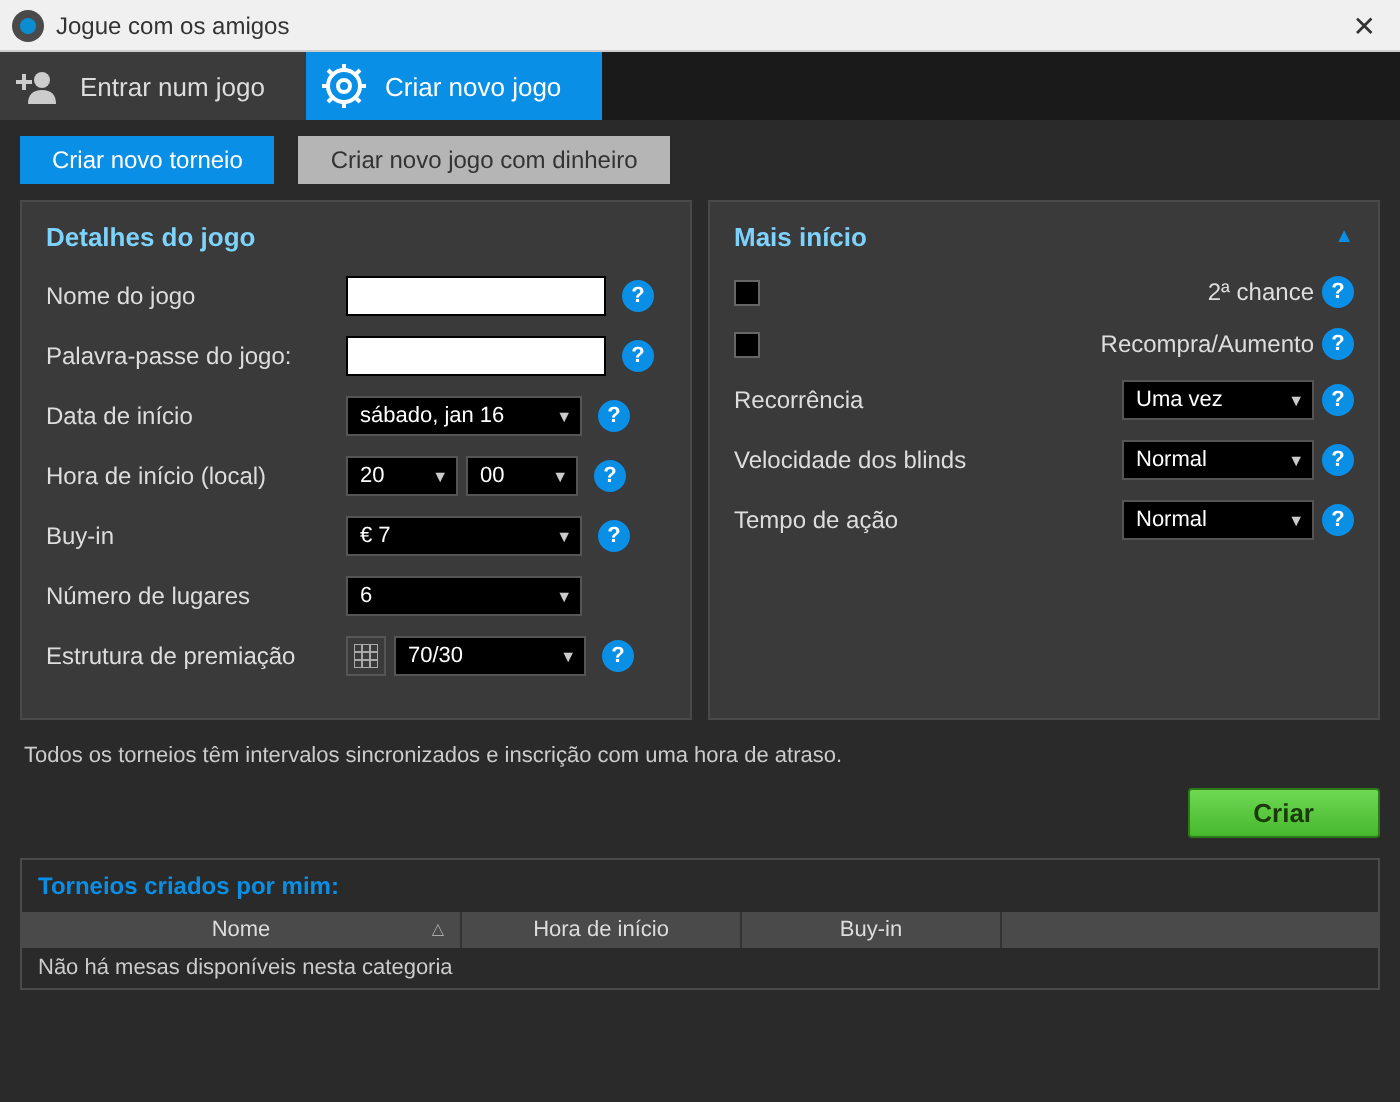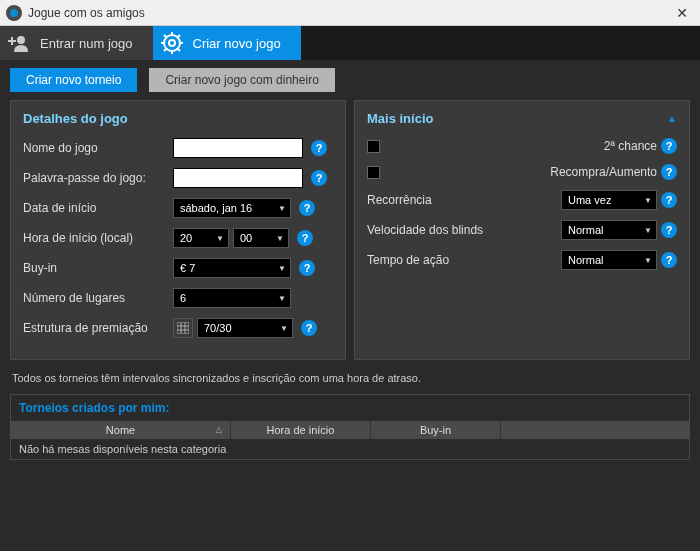--- a/index.html
+++ b/index.html
@@ -230,20 +230,23 @@
         <div class="sel w100">
             <span>Normal</span>
           </div>
         <span class="help">?</span>
       </div>
     </div>
   </div>
 
   <div class="note">Todos os torneios têm intervalos sincronizados e inscrição com uma hora de atraso.</div>
 
+  <div class="btn-row">
+    <button class="create-btn">Criar</button>
+  </div>
 </div>
 
 <div class="bottom-section">
   <div class="bottom-title">Torneios criados por mim:</div>
   <div class="table-header">
     <div class="th th1"><span>Nome</span><span class="sort-tri">△</span></div>
     <div class="th th2">Hora de início</div>
     <div class="th th3">Buy-in</div>
     <div class="th th4"></div>
   </div>

